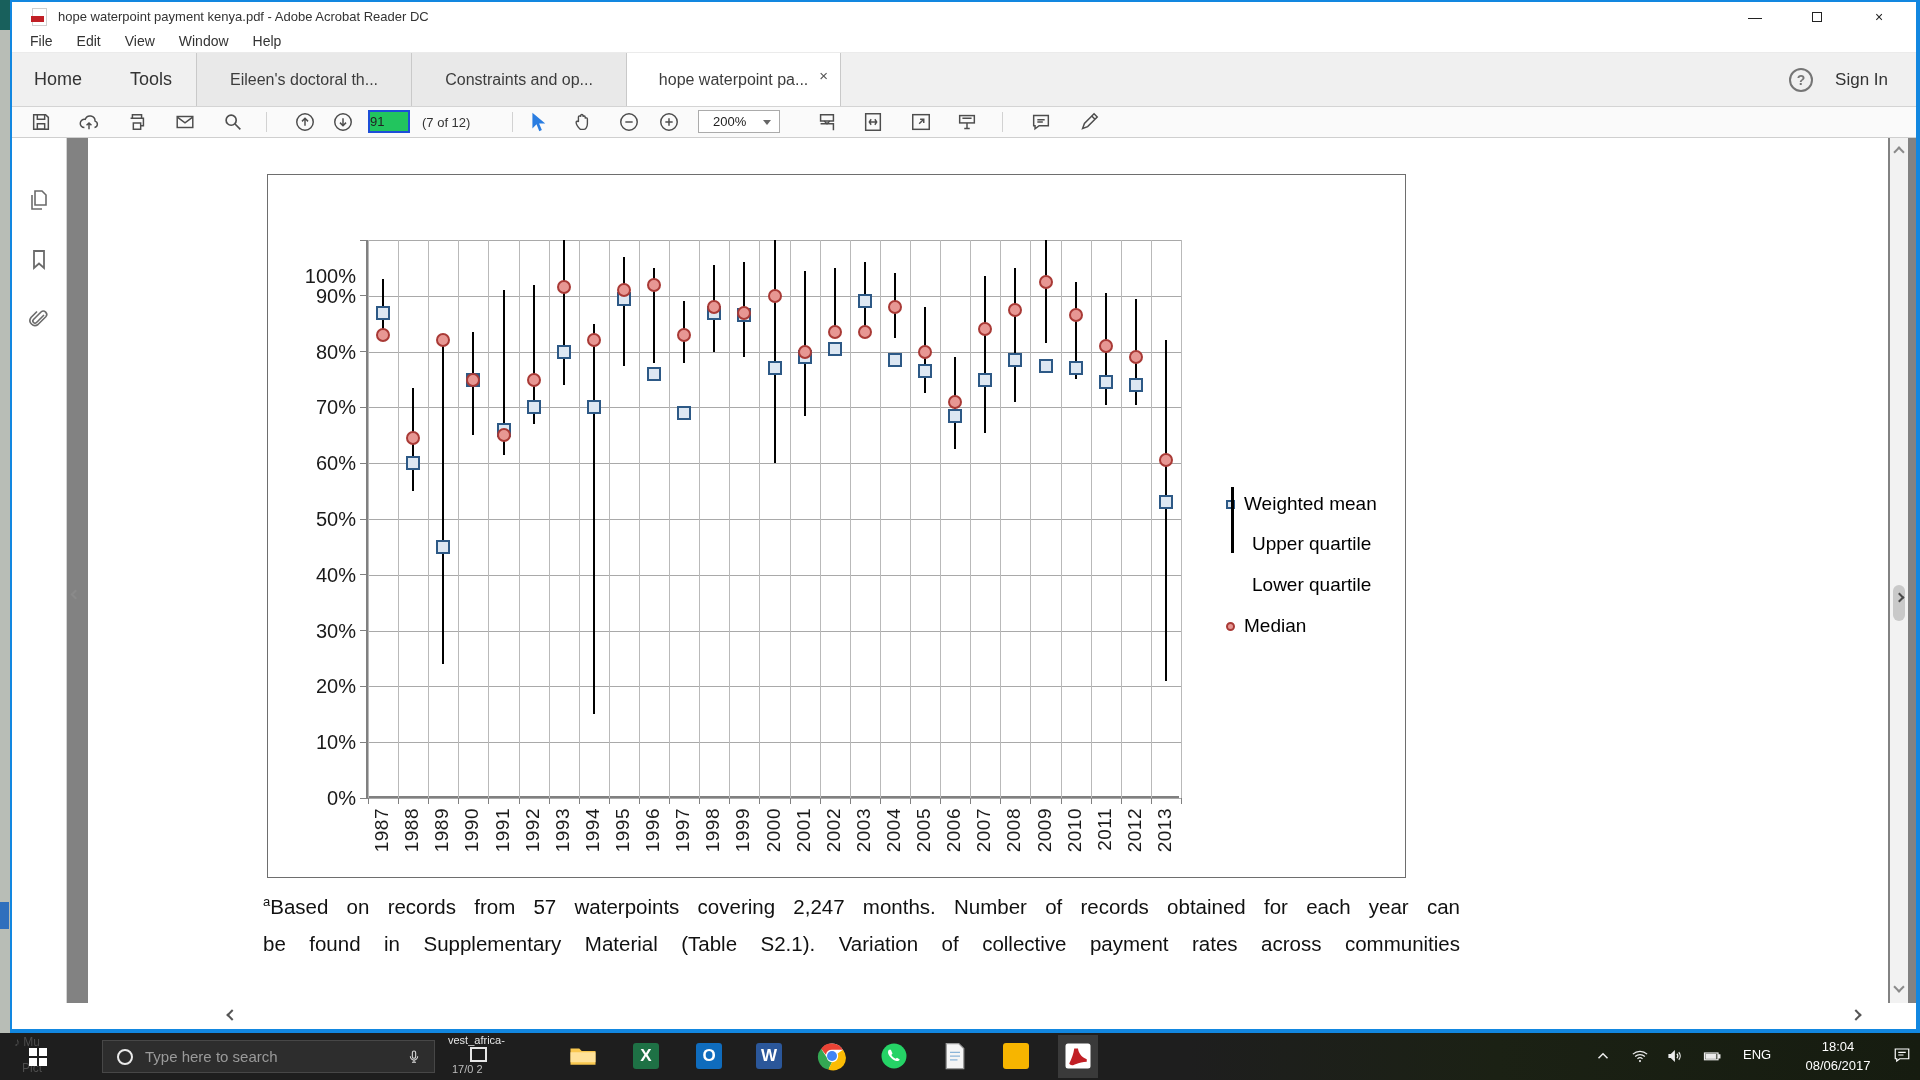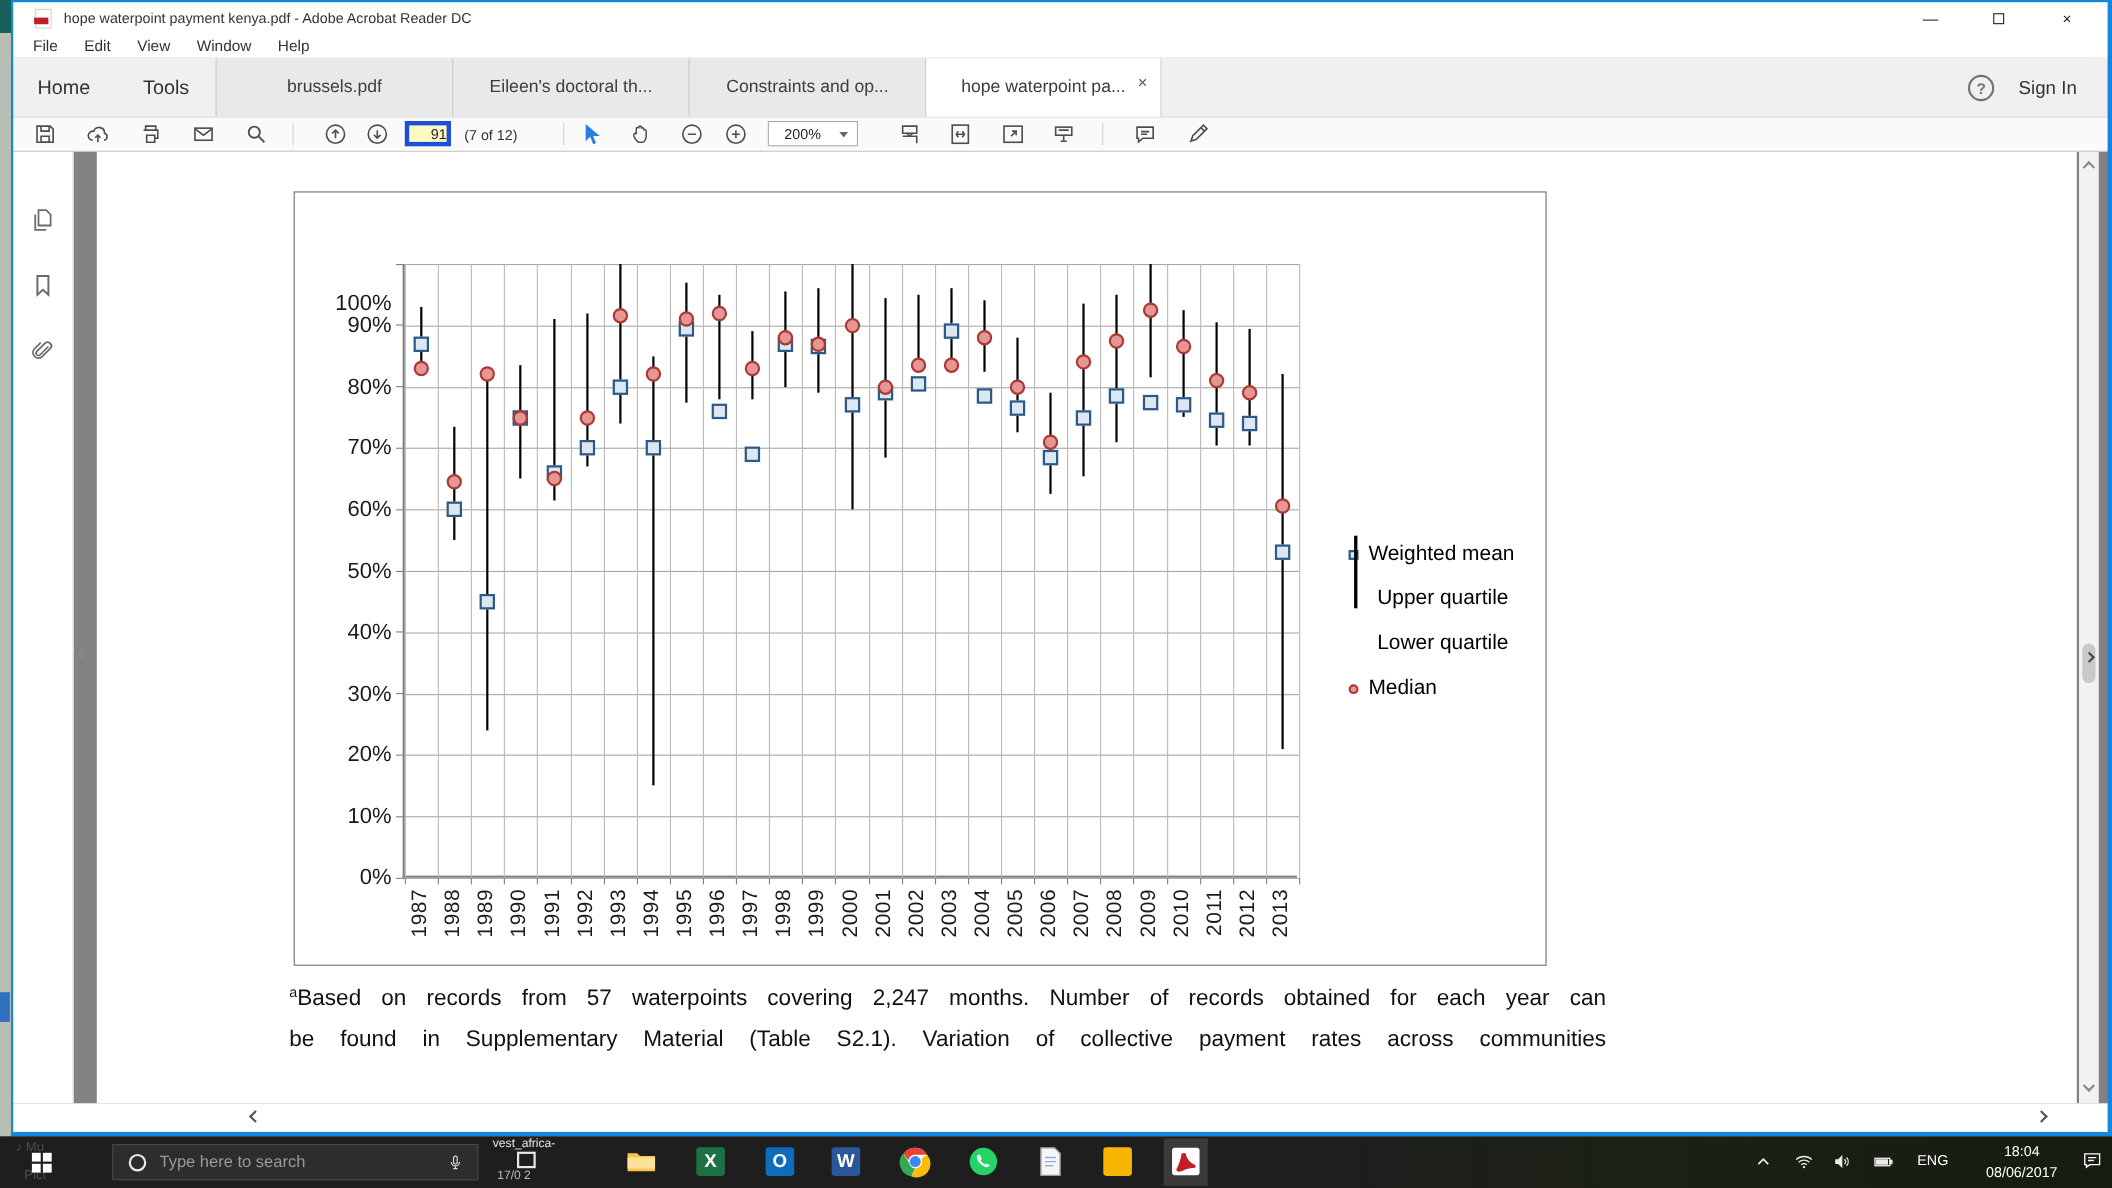--- a/index.html
+++ b/index.html
@@ -36,21 +36,21 @@
   .doctab.active { background:#ffffff; border-right:1px solid #c9c9c9; position:relative; }
   .doctab.active .close-x { position:absolute; right:12px; top:14px; color:#555; font-size:15px; }
   #tab-right { margin-left:auto; display:flex; align-items:center; padding-right:30px; }
   #help-circle { width:24px; height:24px; border:2px solid #757575; border-radius:50%; color:#757575; font-size:14px; font-weight:bold; text-align:center; line-height:21px; margin-right:22px; }
   #signin { font-size:17px; color:#333; }
 
   
   #toolbar { left:0; top:107px; width:1908px; height:31px; background:#fafafa; border-bottom:1px solid #cfcfcf; }
   .tb-ic { position:absolute; top:111px; width:22px; height:22px; color:#4d4d4d; }
   .tb-sep { position:absolute; top:112px; width:1px; height:20px; background:#d2d2d2; }
-  #page-box { left:358px; top:110px; width:42px; height:23px; border:4px solid #1d4ed8; background:#fef9c3; font-size:13px; color:#222; text-align:right; }
+  #page-box { left:358px; top:110px; width:42px; height:23px; border:2px solid #1d4ed8; background:#22c55e; font-size:13px; color:#222; text-align:left; }
   #page-info { left:412px; top:115px; font-size:13px; color:#333; }
   #zoom-box { left:688px; top:110px; width:82px; height:23px; border:1px solid #ababab; background:#fff; font-size:13px; color:#222; line-height:21px; padding-left:14px; }
   #zoom-caret { position:absolute; right:8px; top:9px; width:0; height:0; border-left:4px solid transparent; border-right:4px solid transparent; border-top:5px solid #666; }
 
   
   #main { left:0; top:138px; width:1908px; height:865px; background:#828282; }
   #sidebar { left:0; top:0; width:57px; height:865px; background:#fff; border-right:1px solid #d4d4d4; }
   .sb-ic { position:absolute; left:17px; width:24px; height:24px; color:#6b6b6b; }
   #page { left:78px; top:0; width:1800px; height:865px; background:#ffffff; }
 
@@ -151,21 +151,20 @@
       <span class="menu-item">File</span>
       <span class="menu-item">Edit</span>
       <span class="menu-item">View</span>
       <span class="menu-item">Window</span>
       <span class="menu-item">Help</span>
     </div>
 
     <div class="abs" id="tabbar">
       <div class="apptab">Home</div>
       <div class="apptab">Tools</div>
-      <div class="doctab">brussels.pdf</div>
       <div class="doctab">Eileen's doctoral th...</div>
       <div class="doctab">Constraints and op...</div>
       <div class="doctab active">
         <span>hope waterpoint pa...</span>
         <span class="close-x">×</span>
       </div>
       <div id="tab-right">
         <div id="help-circle">?</div>
         <div id="signin">Sign In</div>
       </div>

